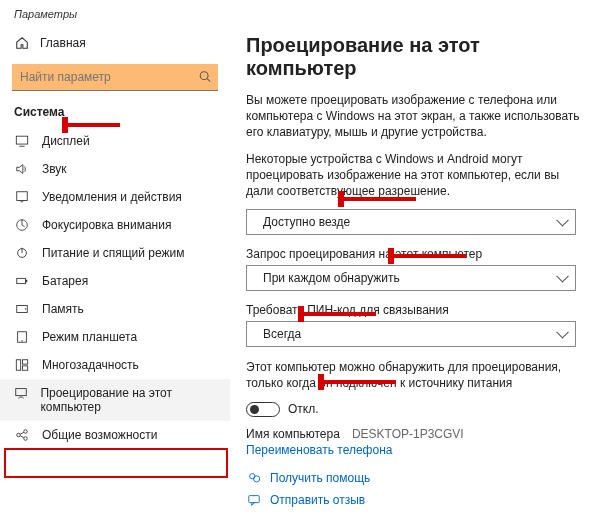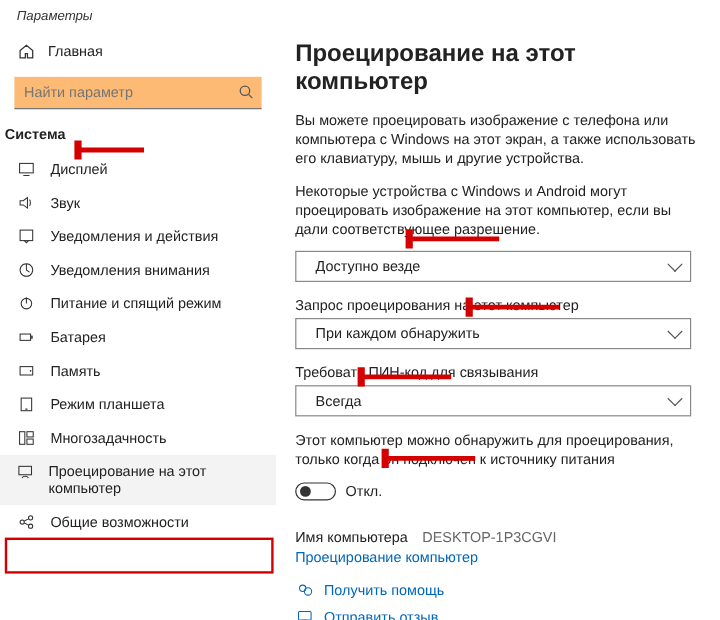--- a/index.html
+++ b/index.html
@@ -6,32 +6,32 @@
   body { font-family: "Segoe UI", Tahoma, sans-serif; font-size: 12px; color: #222; background: #fff; width: 600px; height: 517px; overflow: hidden; }
   .app { display: flex; flex-direction: column; height: 100%; }
   .titlebar { padding: 8px 12px 4px 14px; font-size: 11px; color: #333; font-style: italic; }
   .body { display: flex; flex: 1; min-height: 0; }
   .sidebar { width: 230px; padding: 6px 0 0 0; display: flex; flex-direction: column; }
   .home { display: flex; align-items: center; gap: 10px; padding: 6px 14px; font-size: 12px; }
   .home .icon { width: 16px; display: inline-flex; justify-content: center; }
   .search-wrap { margin: 8px 12px 10px 12px; position: relative; }
   .search { width: 100%; padding: 6px 26px 6px 8px; font-size: 12px; border: none; border-bottom: 1px solid #777; background: #fdba74; color: #666; }
   .search-icon { position: absolute; right: 6px; top: 50%; transform: translateY(-50%); color: #555; }
-  .section-label { padding: 4px 14px 8px 4px; font-weight: 600; font-size: 12px; }
+  .section-label { padding: 4px 14px 8px 14px; font-weight: 600; font-size: 12px; }
   .nav { list-style: none; }
   .nav li { display: flex; align-items: flex-start; gap: 12px; padding: 7px 14px; font-size: 12px; cursor: pointer; }
   .nav li.selected { background: #f3f3f3; }
   .nav li .icon { width: 16px; display: inline-flex; justify-content: center; color: #333; }
   .content { flex: 1; padding: 10px 14px 10px 16px; overflow: hidden; }
   h1 { font-size: 20px; font-weight: 600; margin-bottom: 12px; }
   .para { font-size: 12px; color: #222; margin-bottom: 10px; line-height: 1.35; }
   .label { font-size: 12px; margin-bottom: 4px; }
   .select { width: 330px; border: 1px solid #888; padding: 5px 26px 5px 16px; font-size: 12px; background: #fff; position: relative; margin-bottom: 12px; cursor: pointer; }
   .select::after { content: ""; position: absolute; right: 8px; top: 50%; width: 8px; height: 8px; border-right: 1px solid #555; border-bottom: 1px solid #555; transform: translateY(-70%) rotate(45deg); }
-  .toggle-row { display: flex; align-items: center; gap: 8px; margin-bottom: 24px; }
+  .toggle-row { display: flex; align-items: center; gap: 8px; margin-bottom: 10px; }
   .toggle { width: 34px; height: 15px; border: 1px solid #333; border-radius: 8px; position: relative; background: #fff; }
   .toggle .knob { position: absolute; width: 9px; height: 9px; background: #333; border-radius: 50%; top: 2px; left: 3px; }
   .kv { display: flex; gap: 12px; align-items: flex-end; margin-bottom: 2px; }
   .kv .k { font-size: 12px; }
   .kv .v { font-size: 12px; color: #666; }
   .link { color: #0066bb; font-size: 12px; cursor: pointer; }
   .helplinks { margin-top: 14px; display: flex; flex-direction: column; gap: 8px; }
   .helplinks .row { display: flex; align-items: center; gap: 8px; }
   .helplinks .icon { width: 16px; display: inline-flex; justify-content: center; color: #0066bb; }
   
@@ -92,21 +92,21 @@
               </svg>
             </span>
           <span>Уведомления и действия</span>
         </li>
         <li>
           <span class="icon">
               <svg width="14" height="14" viewBox="0 0 16 16">
                 <path d="M8 2a6 6 0 1 0 0.001 0M8 2v6l3 2" fill="none" stroke="#333"></path>
               </svg>
             </span>
-          <span>Уведомления внимания</span>
+          <span>Фокусировка внимания</span>
         </li>
         <li>
           <span class="icon">
               <svg width="14" height="14" viewBox="0 0 16 16">
                 <circle cx="8" cy="8" r="5" fill="none" stroke="#333"></circle>
                 <line x1="8" y1="2" x2="8" y2="8" stroke="#333"></line>
               </svg>
             </span>
           <span>Питание и спящий режим</span>
         </li>
@@ -195,21 +195,21 @@
         <div class="toggle">
             <div class="knob"></div>
           </div>
         <span>Откл.</span>
       </div>
 
       <div class="kv">
         <span class="k">Имя компьютера</span>
         <span class="v">DESKTOP-1P3CGVI</span>
       </div>
-      <span class="link">Проецирование компьютер</span>
+      <span class="link">Переименовать телефона</span>
 
       <div class="helplinks">
         <div class="row">
           <span class="icon">
               <svg width="14" height="14" viewBox="0 0 16 16">
                 <circle cx="6" cy="6" r="3" fill="none" stroke="#0066bb"></circle>
                 <circle cx="11" cy="9" r="3.5" fill="none" stroke="#0066bb"></circle>
               </svg>
             </span>
           <span class="link">Получить помощь</span>

